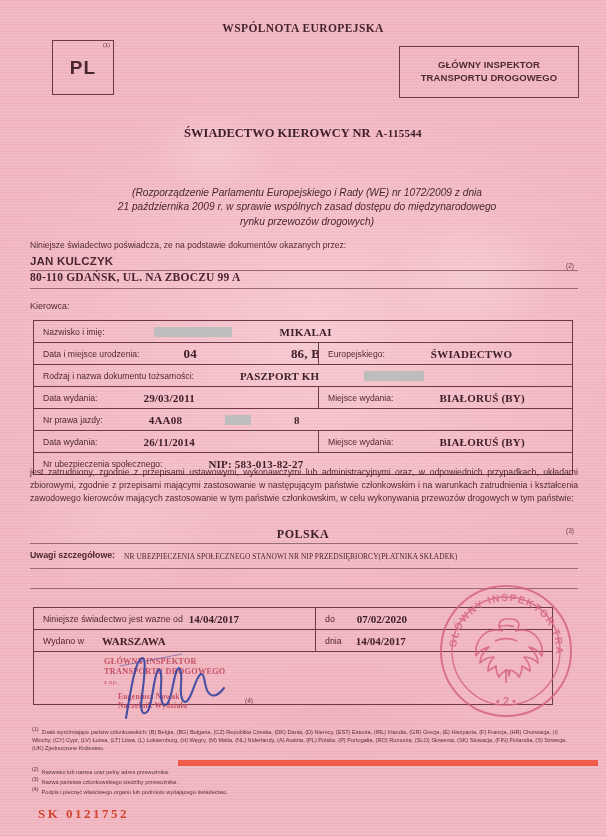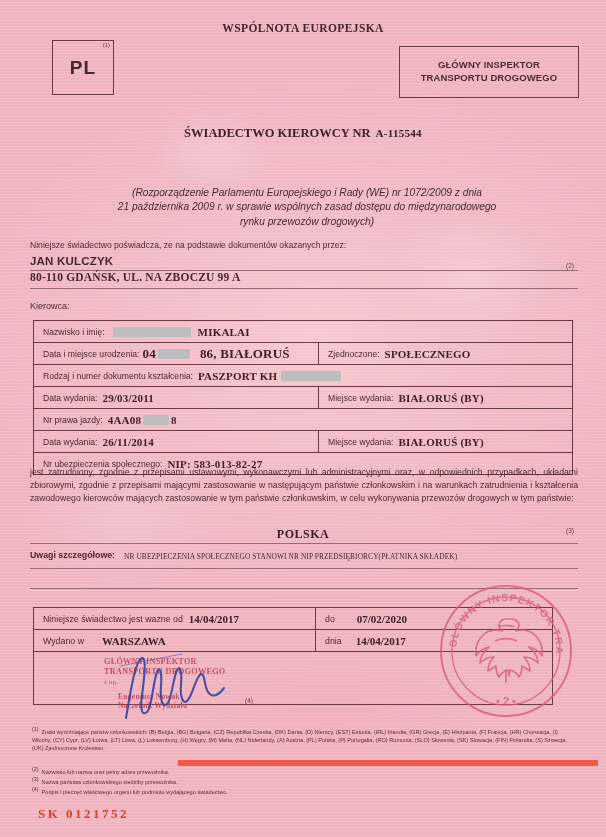--- a/index.html
+++ b/index.html
@@ -150,20 +150,21 @@
   .dcell {
     padding-left: 9px;
     font-size: 8.6px;
     color: #50282f;
     display: flex;
     align-items: center;
     height: 100%;
     box-sizing: border-box;
     white-space: nowrap;
     overflow: hidden;
+    gap: 41px;
   }
   .dcell.split { border-right: 1px solid #6b3a44; width: 285px; flex: none; }
   .dcell.rest { flex: 1; }
   .dcell.full { width: 100%; }
   .val {
     font-family: "Liberation Serif", serif;
     font-weight: bold;
     font-size: 11px;
     color: #3f2029;
     margin-left: 5px;
@@ -361,28 +362,28 @@
     </div>
 
     <div class="drow">
       <div class="dcell split">
         <span>Data i miejsce urodzenia:</span>
         <span class="val small" style="margin-left:3px;">04</span>
         <span class="redact" style="width:32px;"></span>
         <span class="val small" style="margin-left:8px;">86, BIAŁORUŚ</span>
       </div>
       <div class="dcell rest">
-        <span>Zjednoczone:</span>
-        <span class="val">SPOŁECZNEGO</span>
+        <span>Europejskiego:</span>
+        <span class="val">ŚWIADECTWO</span>
       </div>
     </div>
 
     <div class="drow">
       <div class="dcell full">
-        <span>Rodzaj i numer dokumentu kształcenia:</span>
+        <span>Rodzaj i nazwa dokumentu tożsamości:</span>
         <span class="val">PASZPORT KH</span>
         <span class="redact" style="width:60px;margin-left:4px;"></span>
       </div>
     </div>
 
     <div class="drow">
       <div class="dcell split">
         <span>Data wydania:</span>
         <span class="val">29/03/2011</span>
       </div>

